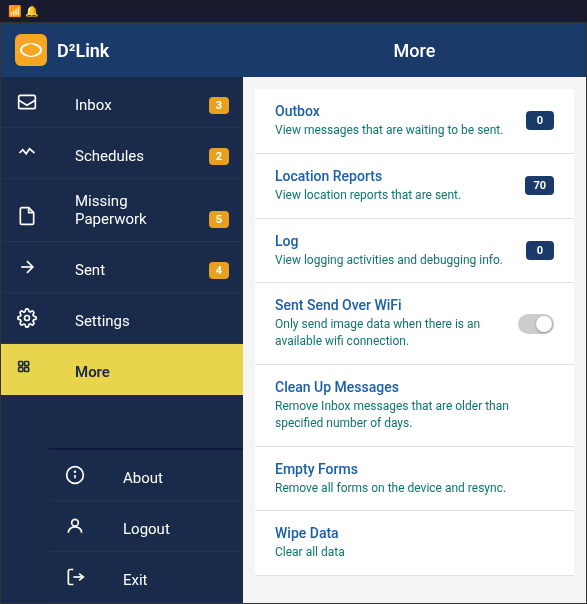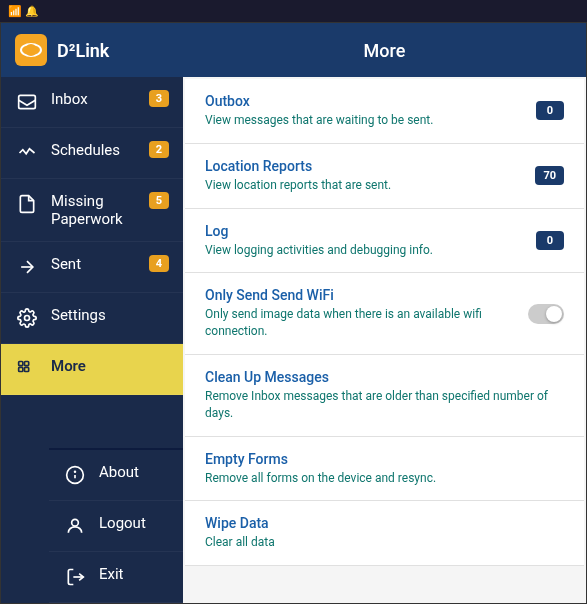--- a/index.html
+++ b/index.html
@@ -27,21 +27,21 @@
 
     
     .main-container {
       display: flex;
       height: 582px;
       border: 1px solid #333;
     }
 
     
     .sidebar {
-      width: 182px;
+      width: 242px;
       background: #1a2a4a;
       display: flex;
       flex-direction: column;
       flex-shrink: 0;
     }
 
     
     .logo-area {
       background: #1a3a6a;
       padding: 10px 14px;
@@ -69,26 +69,27 @@
     }
 
     
     .nav-items {
       flex: 1;
       overflow-y: auto;
     }
 
     .nav-item {
       display: flex;
-      align-items: flex-start;
+      align-items: flex-end;
       padding: 13px 14px;
       cursor: pointer;
       color: white;
       position: relative;
       border-bottom: 1px solid rgba(255,255,255,0.05);
+      gap: 24px;
     }
     .nav-item.active {
       background: #e8d44d;
       color: #1a2a4a;
     }
     .nav-item.active .nav-label { color: #1a2a4a; font-weight: 600; }
     .nav-item.active .nav-icon { color: #1a2a4a; }
 
     .nav-icon {
       width: 24px;
@@ -145,21 +146,21 @@
       text-align: center;
       height: 54px;
       display: flex;
       align-items: center;
       justify-content: center;
     }
 
     .content-body {
       flex: 1;
       overflow-y: auto;
-      padding: 2px;
+      padding: 12px;
     }
 
     .content-item {
       padding: 14px 20px;
       border-bottom: 1px solid #e0e0e0;
       background: white;
       cursor: pointer;
       display: flex;
       align-items: center;
       justify-content: space-between;
@@ -380,21 +381,21 @@
       <div class="content-item">
         <div class="content-item-text">
           <div class="content-item-title">Log</div>
           <div class="content-item-desc">View logging activities and debugging info.</div>
         </div>
         <span class="content-badge">0</span>
       </div>
 
       <div class="content-item">
         <div class="content-item-text">
-          <div class="content-item-title">Only Send Send WiFi</div>
+          <div class="content-item-title">Sent Send Over WiFi</div>
           <div class="content-item-desc">Only send image data when there is an available wifi connection.</div>
         </div>
         <div class="toggle-switch"></div>
       </div>
 
       <div class="content-item">
         <div class="content-item-text">
           <div class="content-item-title">Clean Up Messages</div>
           <div class="content-item-desc">Remove Inbox messages that are older than specified number of days.</div>
         </div>

